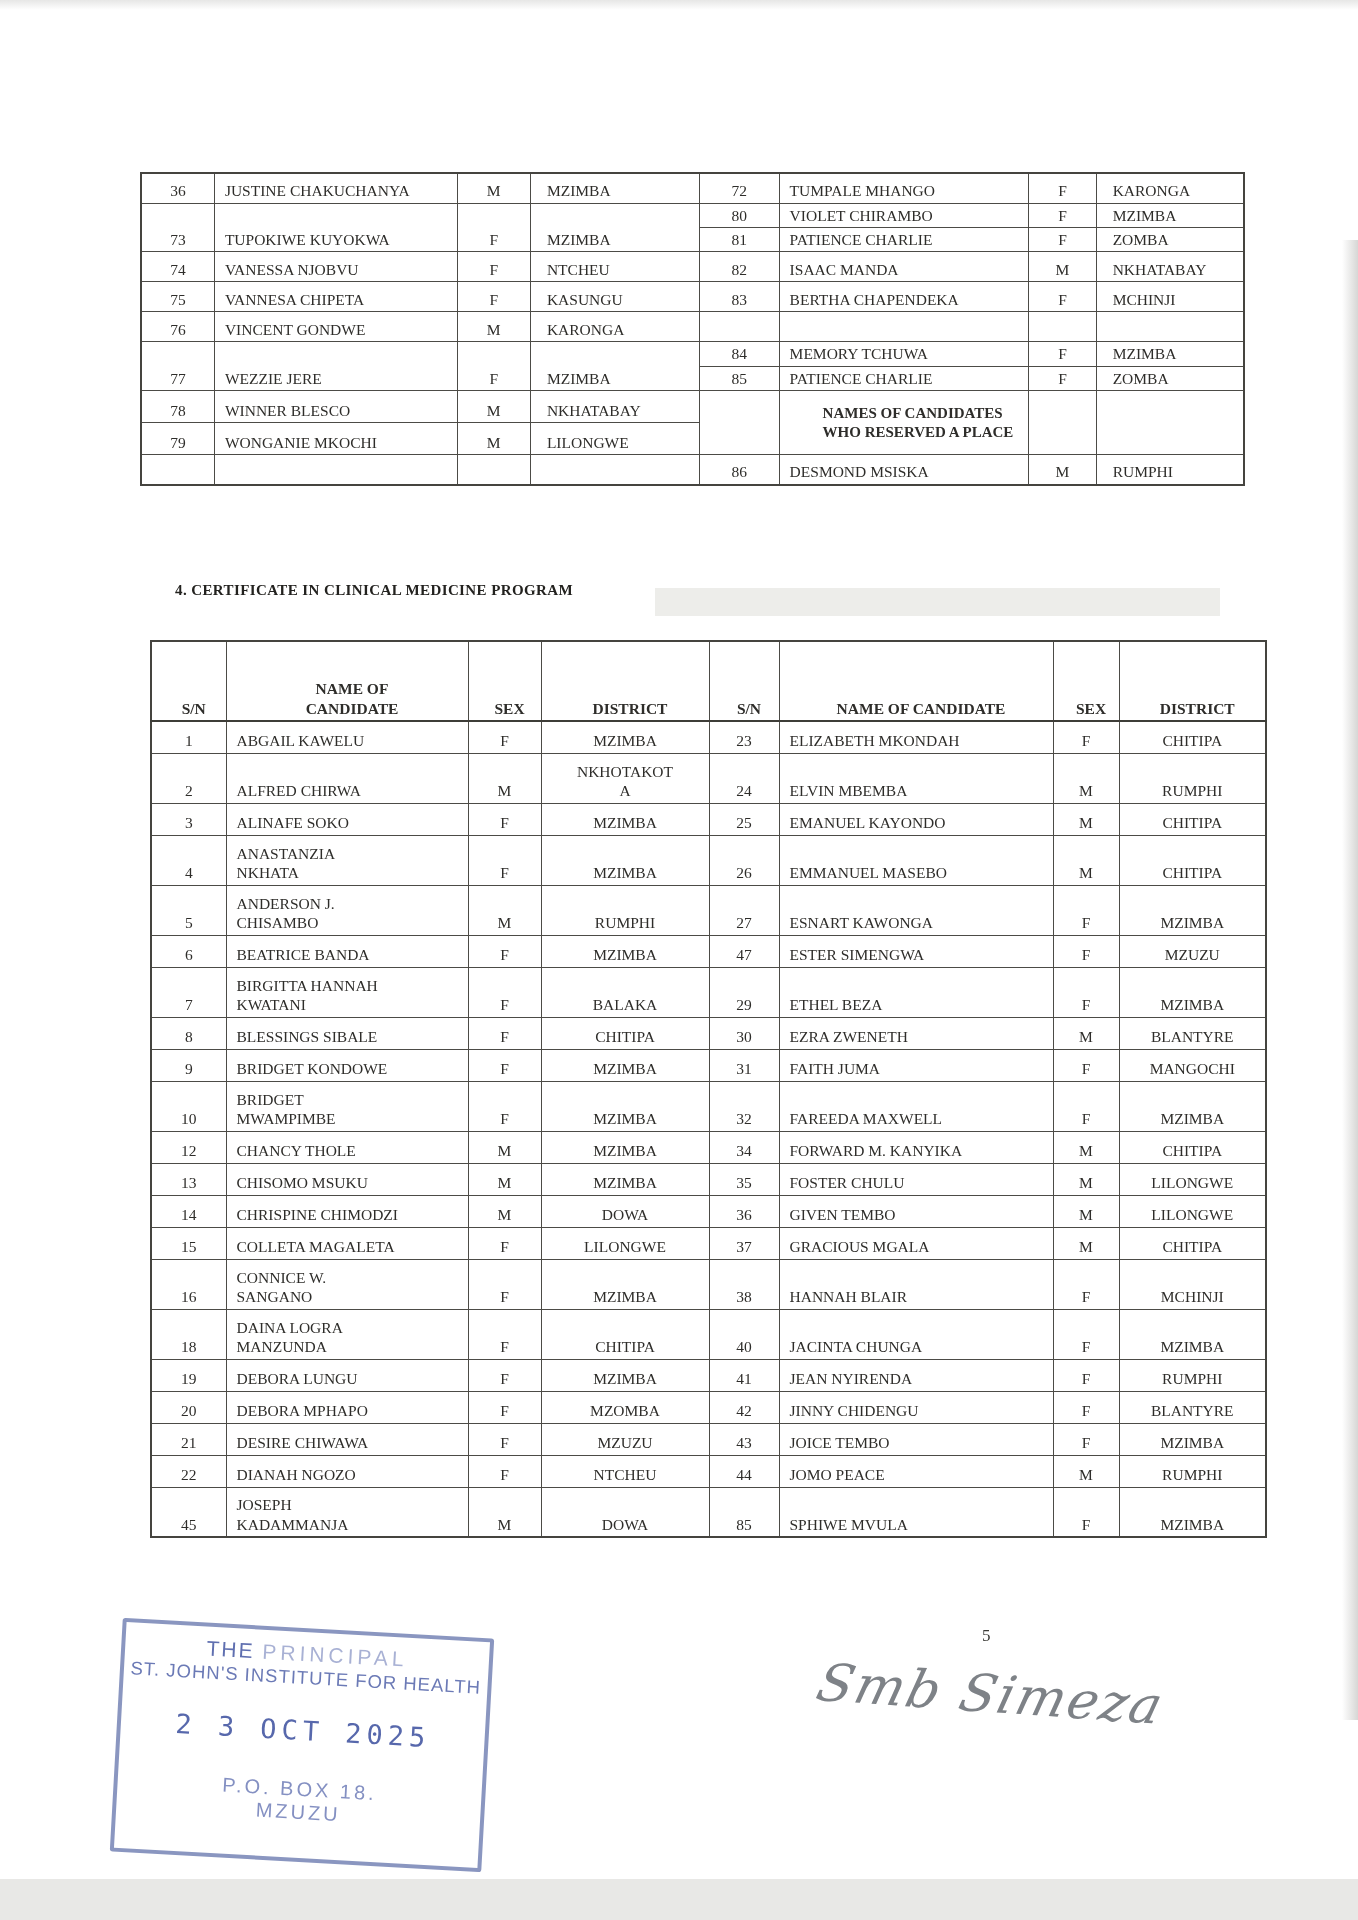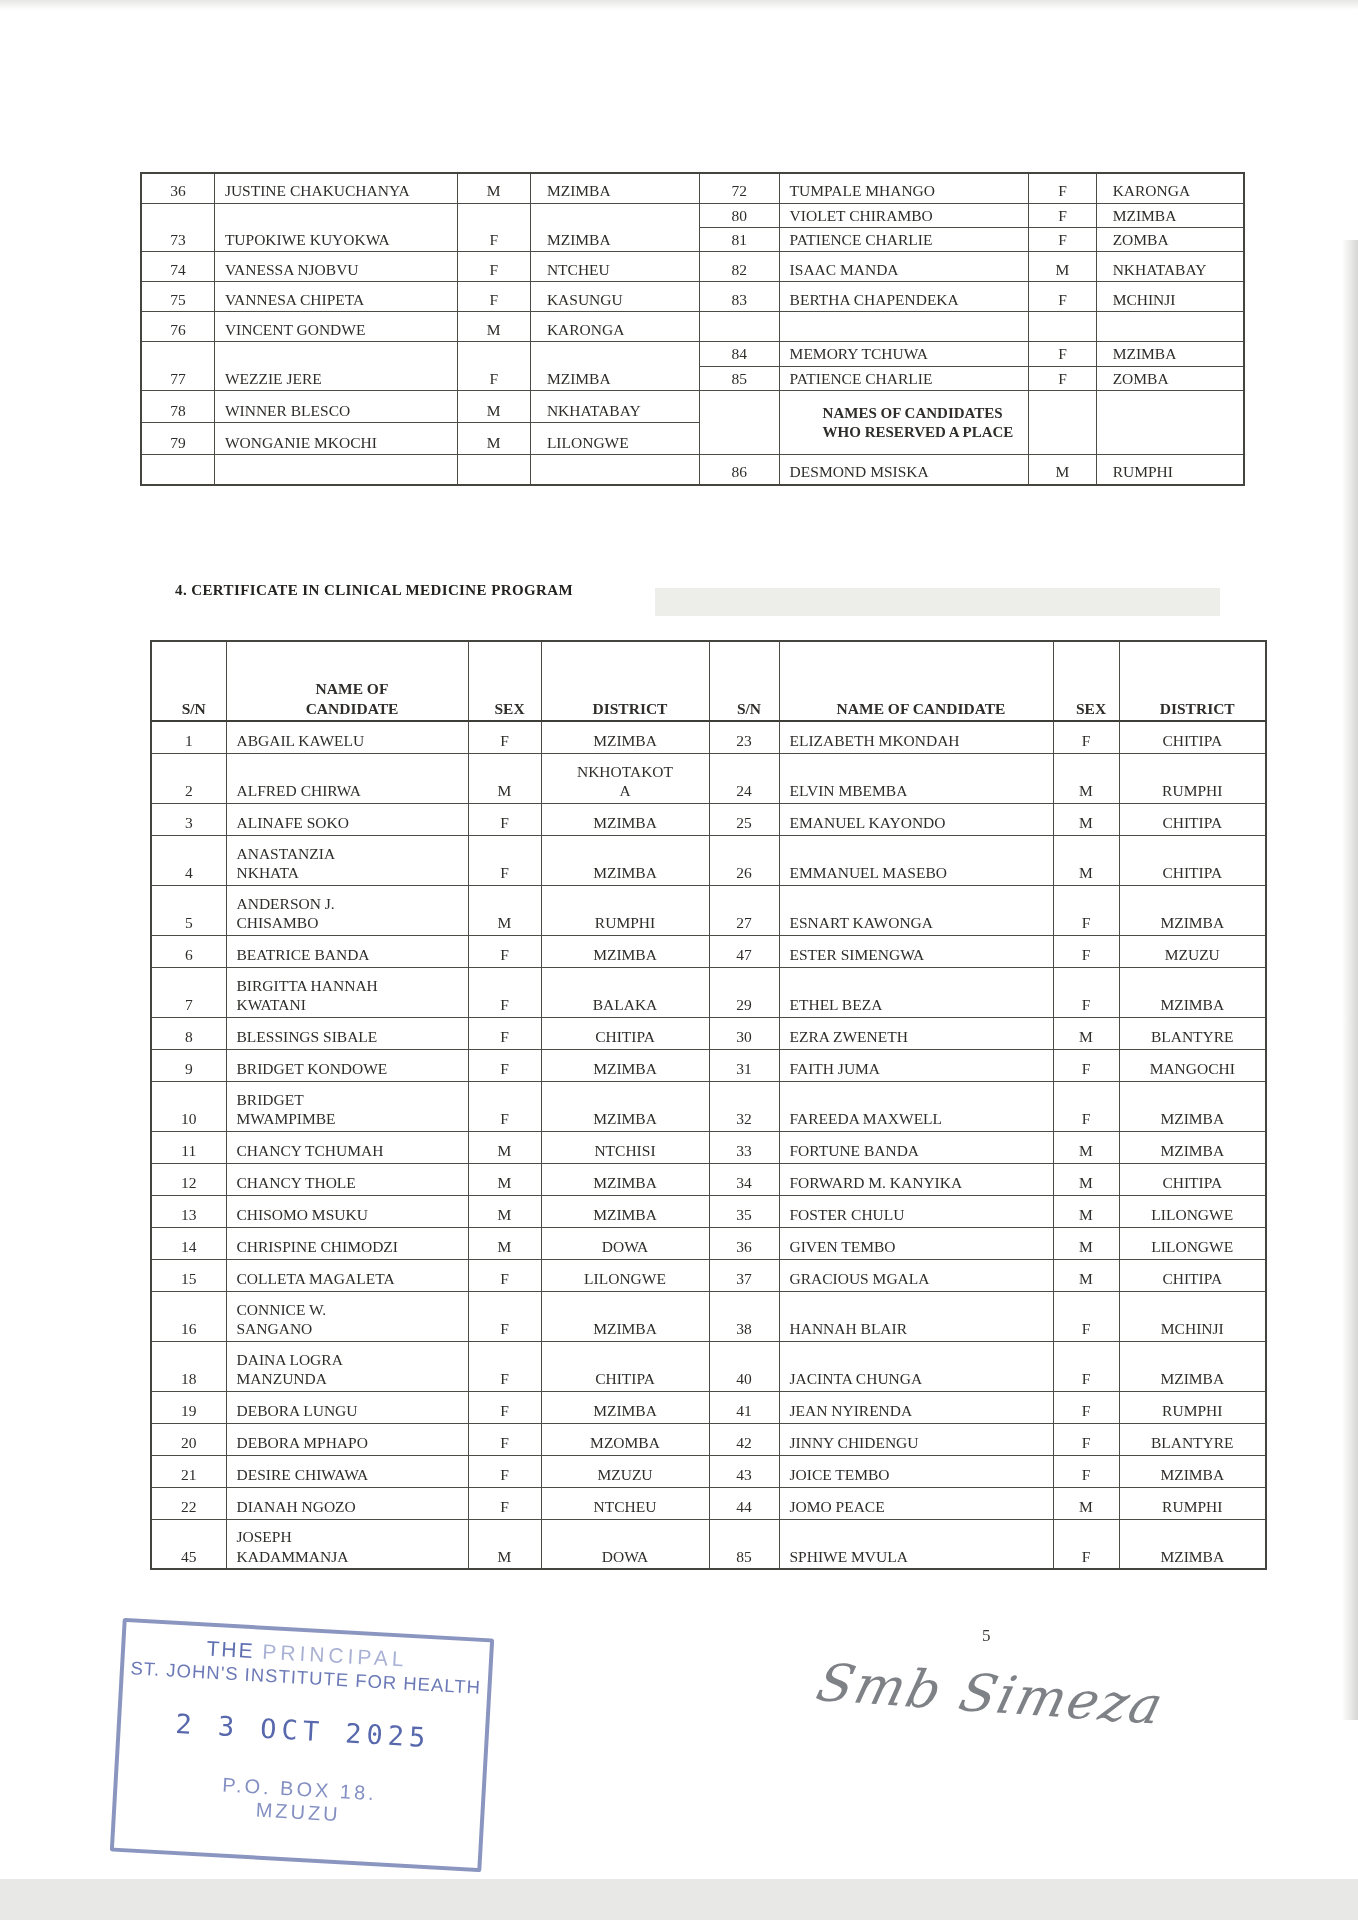--- a/index.html
+++ b/index.html
@@ -307,30 +307,20 @@
             <td class="c-name">BRIDGET
 MWAMPIMBE</td>
             <td class="c-sex">F</td>
             <td class="c-dist-c">MZIMBA</td>
             <td class="c-sn">32</td>
             <td class="c-name">FAREEDA MAXWELL</td>
             <td class="c-sex">F</td>
             <td class="c-dist-c">MZIMBA</td>
           </tr>
           <tr class="m-single">
-            <td class="c-sn">11</td>
-            <td class="c-name">CHANCY TCHUMAH</td>
-            <td class="c-sex">M</td>
-            <td class="c-dist-c">NTCHISI</td>
-            <td class="c-sn">33</td>
-            <td class="c-name">FORTUNE BANDA</td>
-            <td class="c-sex">M</td>
-            <td class="c-dist-c">MZIMBA</td>
-          </tr>
-          <tr class="m-single">
             <td class="c-sn">12</td>
             <td class="c-name">CHANCY THOLE</td>
             <td class="c-sex">M</td>
             <td class="c-dist-c">MZIMBA</td>
             <td class="c-sn">34</td>
             <td class="c-name">FORWARD M. KANYIKA</td>
             <td class="c-sex">M</td>
             <td class="c-dist-c">CHITIPA</td>
           </tr>
           <tr class="m-single">

